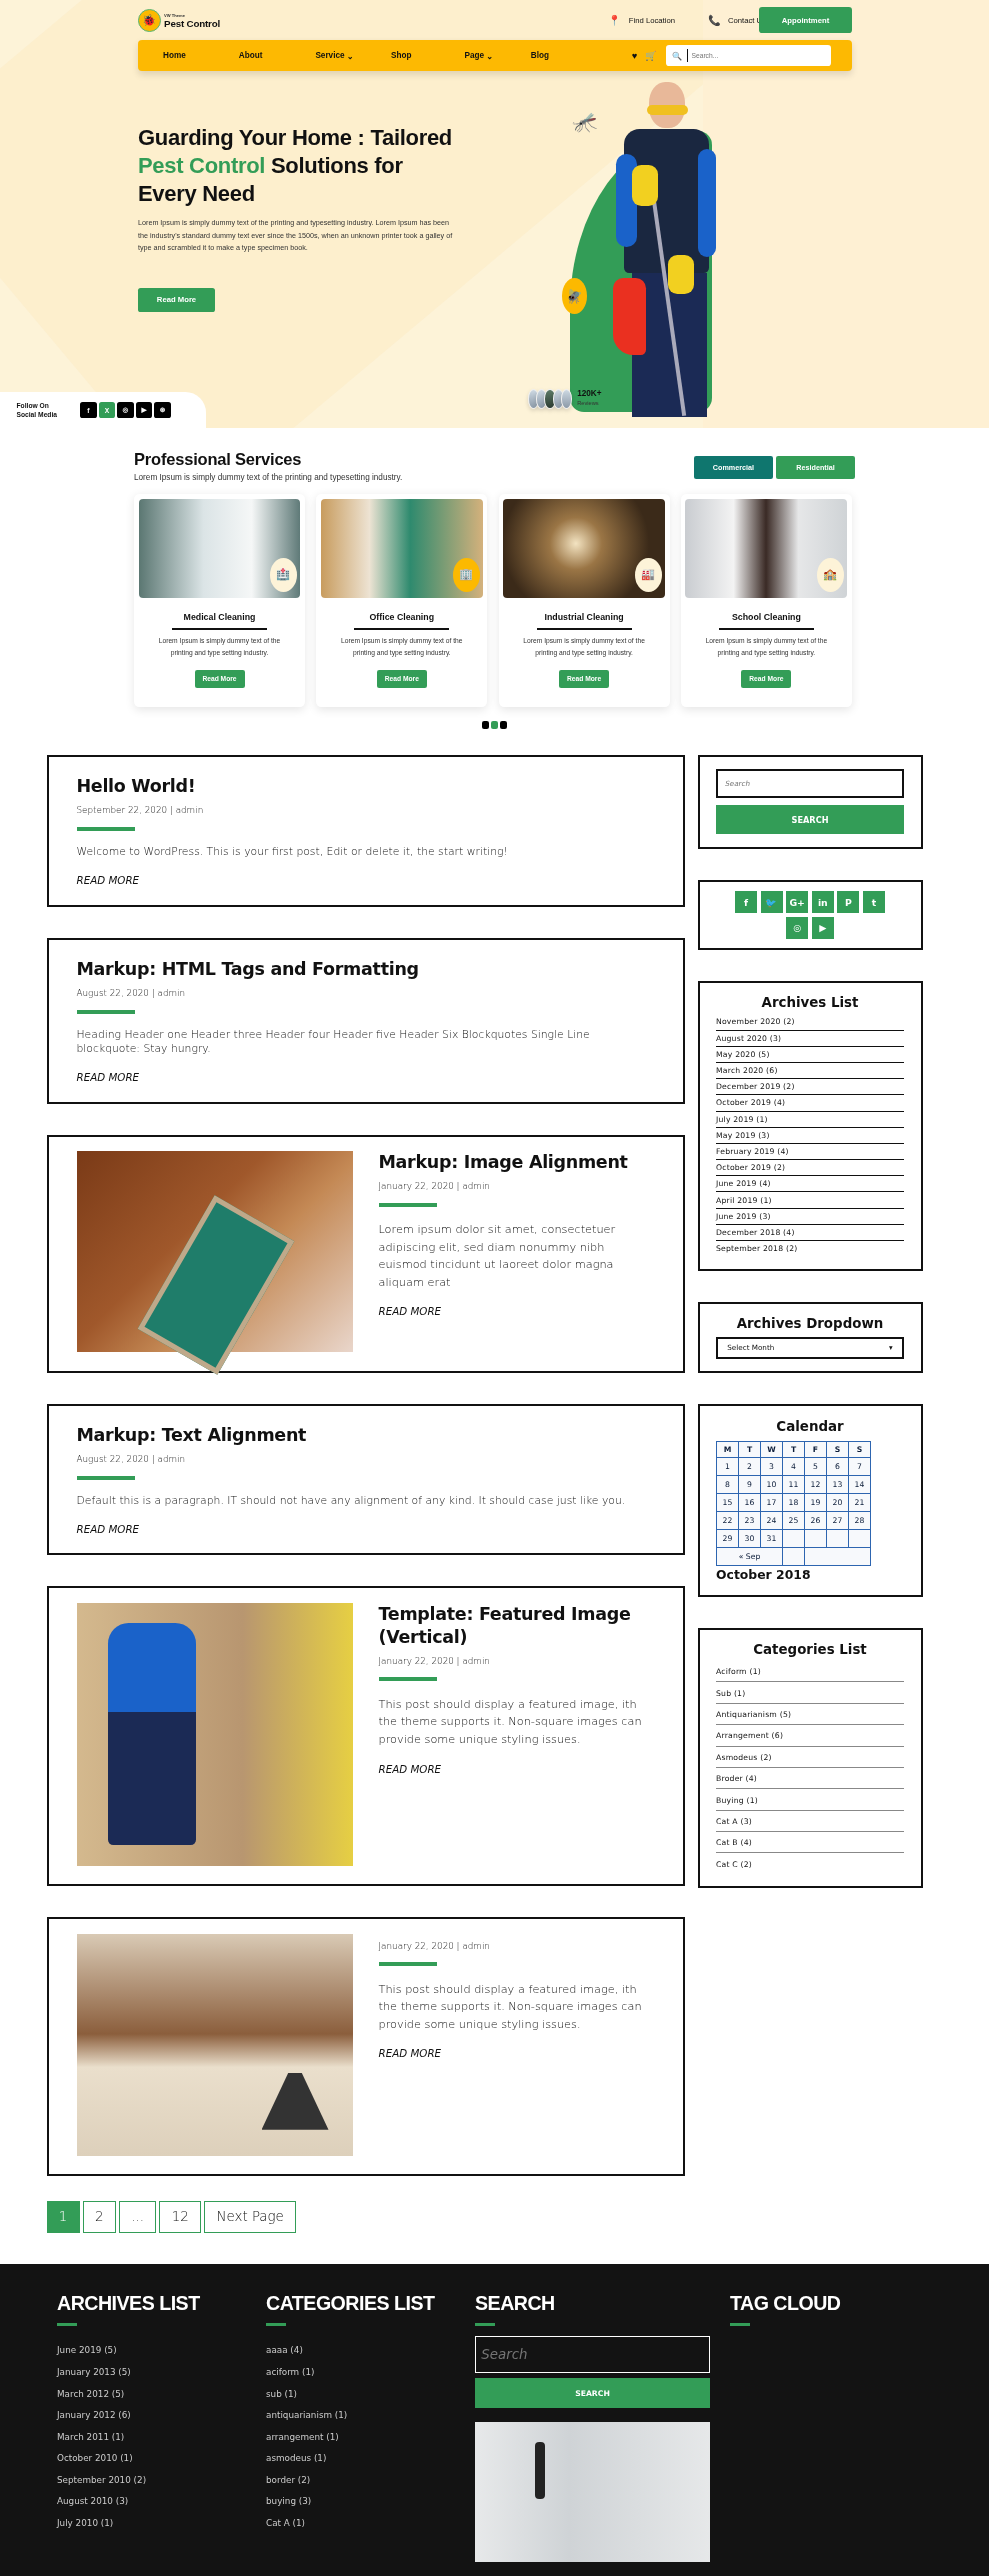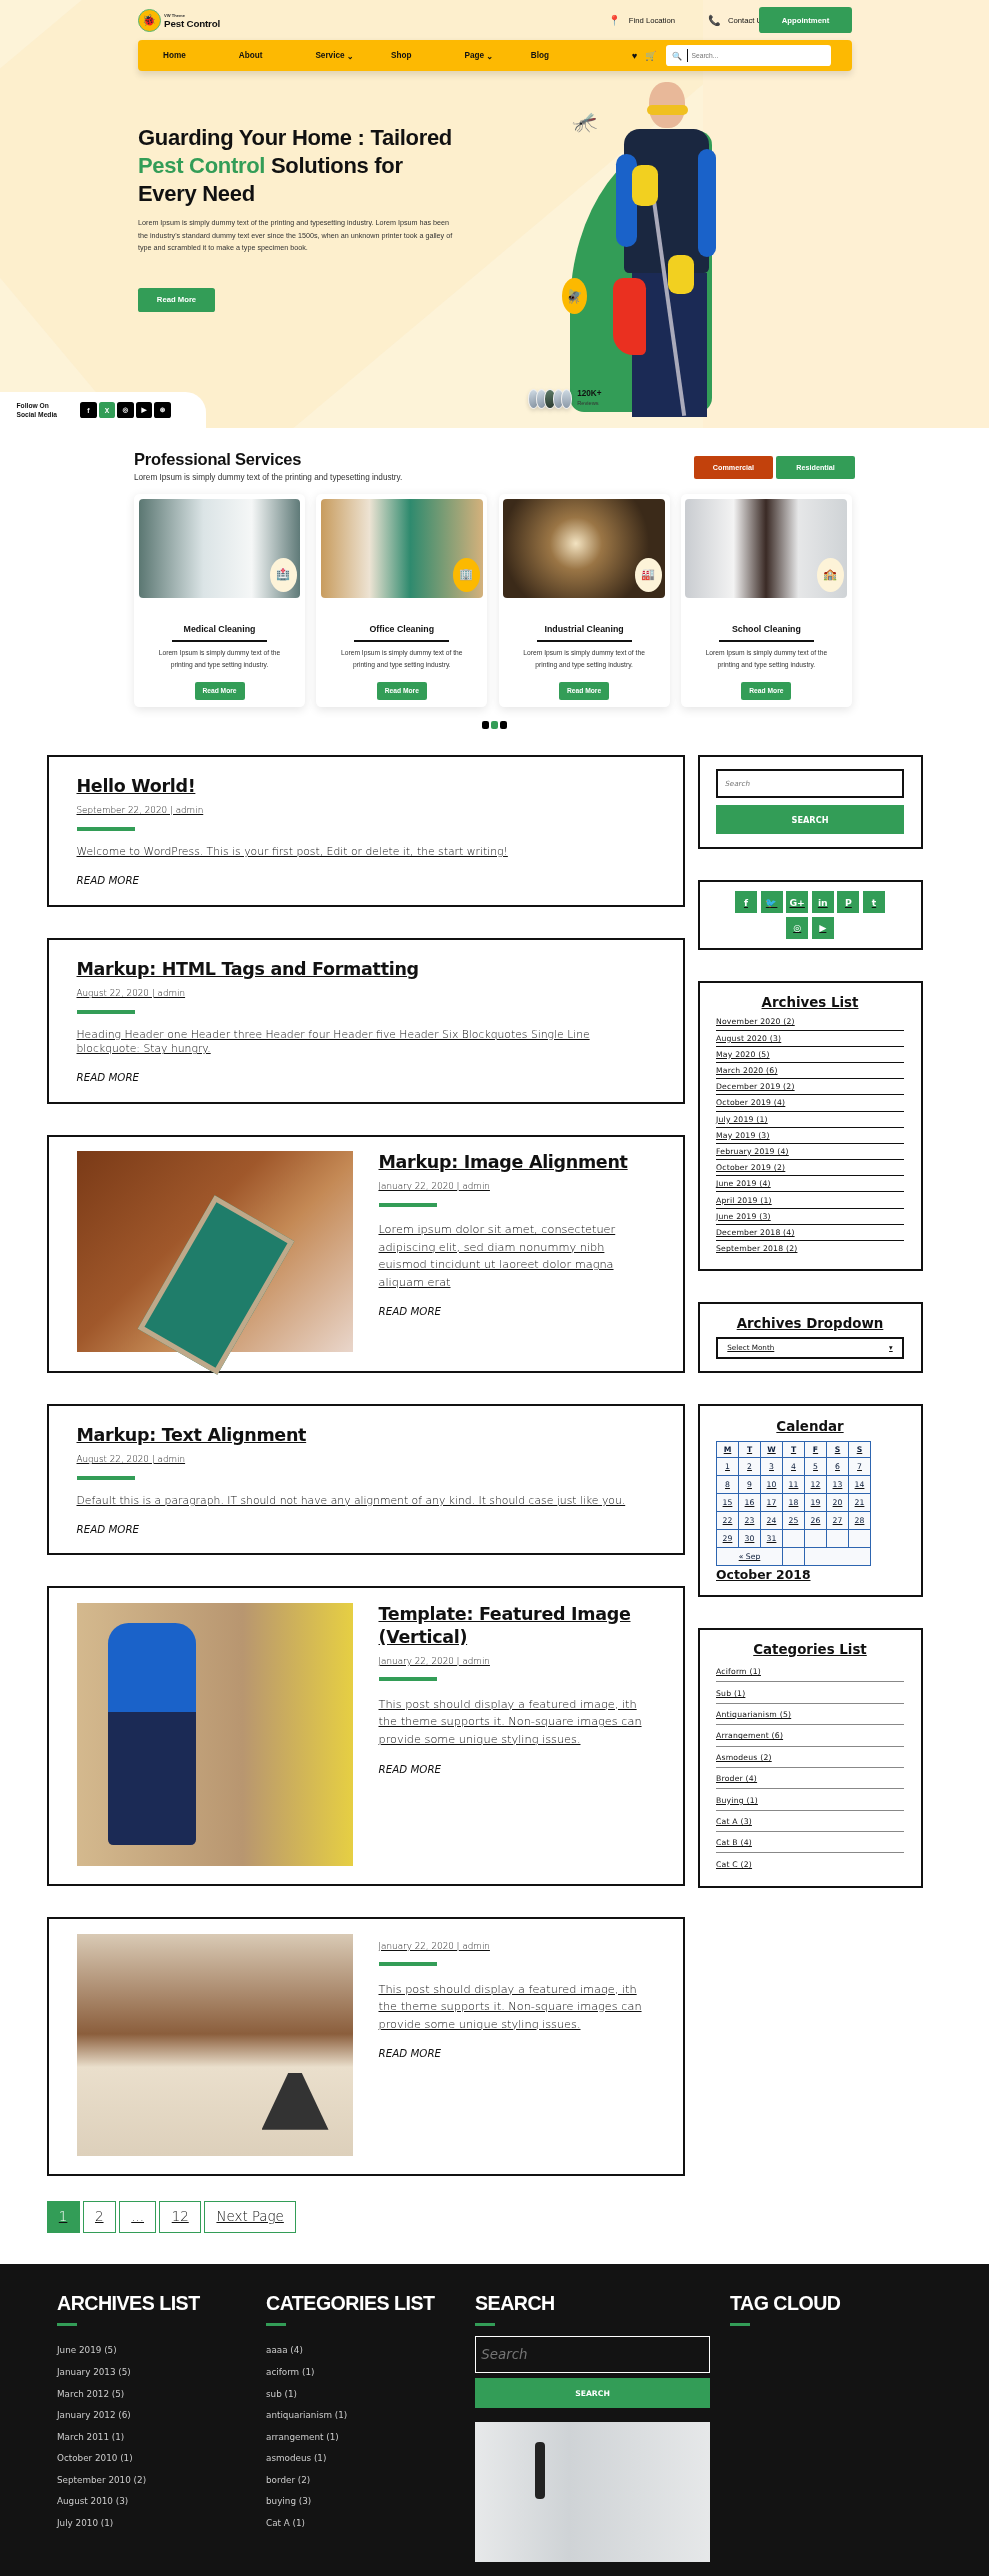--- a/index.html
+++ b/index.html
@@ -63,37 +63,37 @@
   .sf-icons span { width: 16.5px; height: 16.5px; background: #000; color: #fff; border-radius: 2.6px; display: flex; align-items: center; justify-content: center; font-size: 6.7px; font-weight: bold; }
   .sf-icons span.green { background: #339d57; }
 
   
   .services { position: relative; width: 721px; margin: 16.5px auto 0; padding-left: 0; }
   .services-head { display: flex; justify-content: space-between; align-items: flex-start; }
   .services-title { font-size: 16.5px; font-weight: 900; letter-spacing: -0.2px; margin-top: 5.2px; }
   .services-sub { font-size: 8.2px; color: #333; margin-top: 4.1px; }
   .tab-btns { display: flex; gap: 3.1px; margin-top: 11.3px; margin-right: 0; }
   .tab-btn { width: 79px; height: 23px; border-radius: 2.1px; color: #fff; font-size: 7.2px; font-weight: bold; display: flex; align-items: center; justify-content: center; }
-  .tab-btn.dark { background: #c2410c; text-align: right; }
+  .tab-btn.dark { background: #0f766e; text-align: right; }
   .tab-btn.green { background: #339d57; }
   .cards { display: flex; gap: 11.3px; margin-top: 12.4px; }
   .card { width: 171px; height: 213px; background: #fff; border-radius: 5.2px; box-shadow: 0 2.1px 9.3px rgba(0,0,0,.1); padding: 4.6px; text-align: center; }
   .card-img { position: relative; height: 99px; border-radius: 4.1px; }
   .card-img .badge { position: absolute; right: 3.1px; bottom: 6.2px; width: 27px; height: 34px; border-radius: 50%; background: #fdf3d8; display: flex; align-items: center; justify-content: center; font-size: 11.3px; }
   .card-img .badge.yellow { background: #fcb900; }
-  .card-title { font-size: 8.8px; font-weight: bold; margin-top: 26px; }
+  .card-title { font-size: 8.8px; font-weight: bold; margin-top: 14px; }
   .card-line { width: 95px; height: 2.1px; background: #111; margin: 6.2px auto 0; }
   .card-desc { font-size: 6.7px; line-height: 11.3px; color: #333; margin: 5.2px 9.3px 0; }
   .card-btn { display: inline-flex; width: 50px; height: 17.5px; background: #339d57; color: #fff; border-radius: 2.1px; font-size: 6.7px; font-weight: bold; align-items: center; justify-content: center; margin-top: 12.4px; }
   .dots { display: flex; justify-content: center; gap: 1.5px; margin-top: 13.4px; }
   .dots span { width: 7.2px; height: 8.2px; border-radius: 2.1px; background: #000; }
   .dots span.active { background: #339d57; }
 
   
-  .blog { width: 896px; margin: 26px auto 0; display: flex; gap: 13px; text-decoration: underline; }
+  .blog { width: 896px; margin: 26px auto 0; display: flex; gap: 13px; }
   .posts { width: 638px; }
   .post { border: 2.1px solid #111; padding: 18.5px 28px 18.5px; margin-bottom: 31px; font-family: "DejaVu Sans", sans-serif; }
   .post.img-post { display: flex; gap: 26px; padding: 14.4px 28px 18.5px; }
   .post .thumb { flex: 0 0 276px; height: 201px; }
   .post-title { font-size: 17.5px; font-weight: bold; letter-spacing: -0.3px; line-height: 23px; font-family: "DejaVu Sans", sans-serif; }
   .post-meta { font-size: 8.8px; color: #222; margin-top: 7.2px; font-weight: 300; }
   .post-bar { width: 58px; height: 4.1px; background: #339d57; margin-top: 11.3px; }
   .post-excerpt { font-size: 10.8px; line-height: 14.4px; color: #111; margin-top: 14.4px; font-weight: 300; }
   .post.img-post .post-excerpt { font-size: 11.3px; line-height: 17.5px; }
   .read-more { display: inline-block; font-style: italic; font-size: 10.3px; margin-top: 14.4px; }

